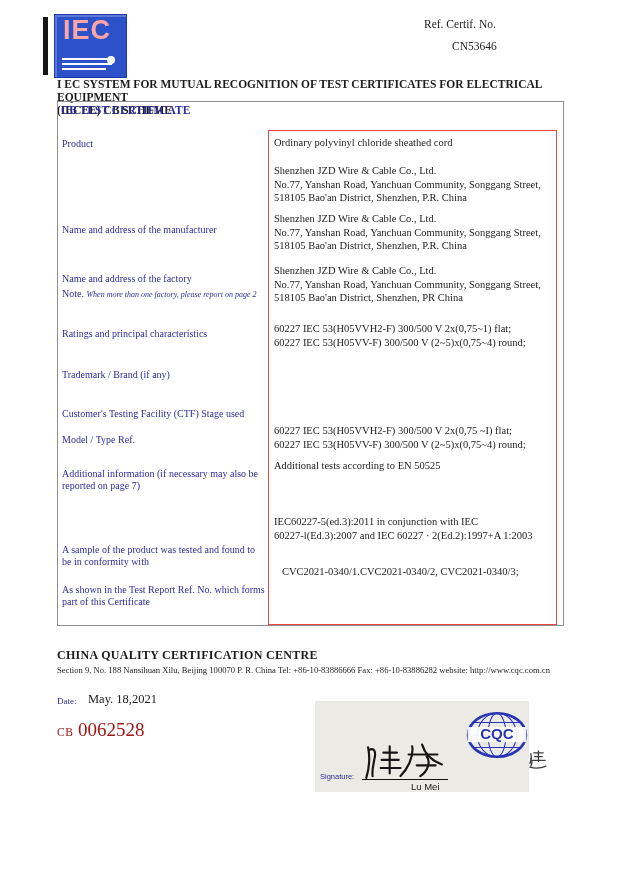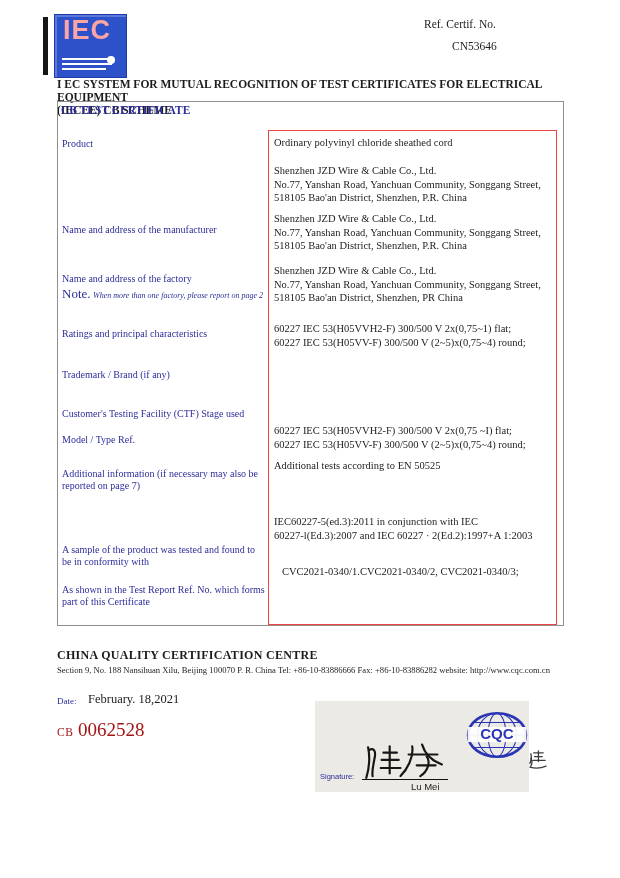--- a/index.html
+++ b/index.html
@@ -18,21 +18,21 @@
   #ref-value{left:452px;top:40px;font-size:11.5px;}
   #scheme-title{left:57px;top:78px;width:508px;font-weight:bold;font-size:11.5px;
                 line-height:13px;white-space:pre-line;}
   
   #table-box{left:57px;top:101px;width:505px;height:523px;border:1px solid #8f8f8f;}
   #table-title{left:3px;top:2px;color:#2d2d9b;font-weight:bold;font-size:11.5px;}
   .lbl{position:absolute;left:4px;width:206px;color:#2d2d9b;font-size:10px;line-height:11.5px;}
   #value-box{position:absolute;left:210px;top:28px;width:287px;height:493px;border:1px solid #ef4444;}
   .val{position:absolute;left:5px;width:276px;color:#1c1c1c;font-size:10.5px;
        line-height:13.5px;white-space:pre-line;}
-  .note-prefix{font-size:13px;color:#2d2d9b;}
+  .note-prefix{font-size:10px;color:#2d2d9b;}
   .note-italic{font-style:italic;font-size:8px;color:#2d2d9b;}
   
   #issued-note{left:63px;top:627px;color:#2d2d9b;font-size:10px;}
   #issuer-name{left:57px;top:648px;font-weight:bold;font-size:12px;letter-spacing:.3px;}
   #issuer-address{left:57px;top:665px;font-size:8.6px;}
   #date-label{left:57px;top:696px;color:#2d2d9b;font-size:9px;}
   #date-value{left:88px;top:692px;font-size:12.5px;}
   #cb-prefix{left:57px;top:726px;color:#a31515;font-size:11.5px;letter-spacing:.5px;}
   #cb-number{left:78px;top:719px;color:#a31515;font-size:19px;}
   
@@ -98,21 +98,21 @@
       <div class="val" style="top:384px;">IEC60227-5(ed.3):2011 in conjunction with IEC
 60227-l(Ed.3):2007 and IEC 60227 · 2(Ed.2):1997+A 1:2003</div>
       <div class="val" style="top:434px;left:13px;">CVC2021-0340/1.CVC2021-0340/2, CVC2021-0340/3;</div>
     </div>
   </div>
 
 
   <div class="abs" id="issuer-name">CHINA QUALITY CERTIFICATION CENTRE</div>
   <div class="abs" id="issuer-address">Section 9, No. 188 Nansihuan Xilu, Beijing 100070 P. R. China Tel: +86-10-83886666 Fax: +86-10-83886282 website: http://www.cqc.com.cn</div>
   <div class="abs" id="date-label">Date:</div>
-  <div class="abs" id="date-value">February. 18,2021</div>
+  <div class="abs" id="date-value">May. 18,2021</div>
   <div class="abs" id="cb-prefix">CB</div>
   <div class="abs" id="cb-number">0062528</div>
 
   <div class="abs" id="sig-patch"></div>
 
   <svg class="abs" id="cqc-stamp" width="66" height="48" viewBox="0 0 72 54">
     <ellipse cx="36" cy="27" rx="32.5" ry="24.5" fill="none" stroke="#2a35b5" stroke-width="3"></ellipse>
     <ellipse cx="36" cy="27" rx="22" ry="24.5" fill="none" stroke="#2a35b5" stroke-width="1.2"></ellipse>
     <ellipse cx="36" cy="27" rx="10" ry="24.5" fill="none" stroke="#2a35b5" stroke-width="1.2"></ellipse>
     <line x1="11" y1="13" x2="61" y2="13" stroke="#2a35b5" stroke-width="1.2"></line>

